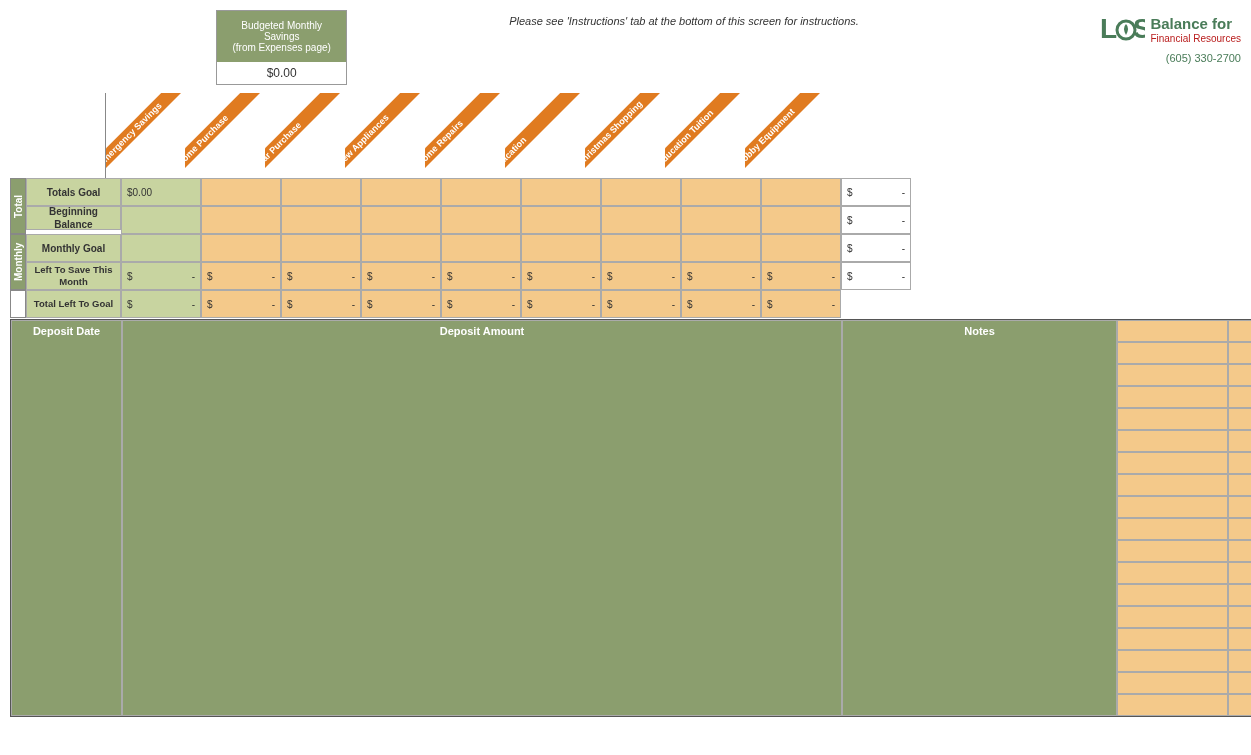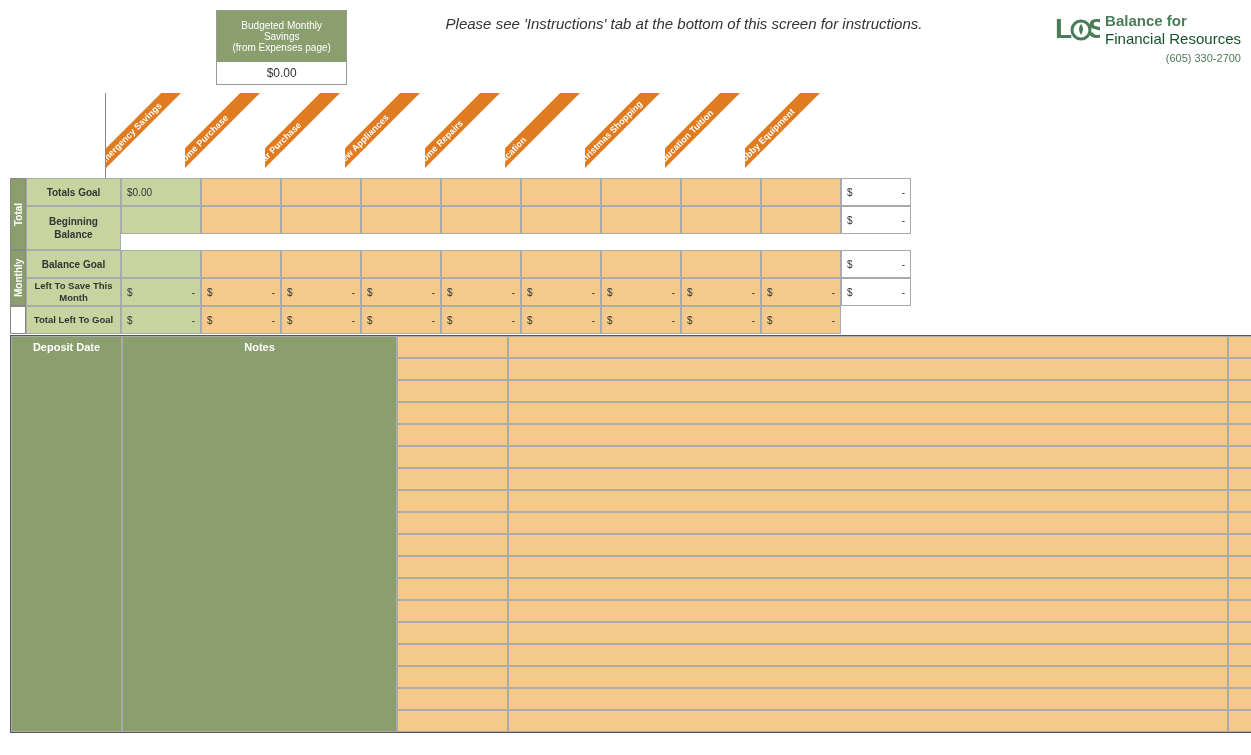--- a/index.html
+++ b/index.html
@@ -21,21 +21,21 @@
     
     .header-row {
       display: flex;
       align-items: flex-start;
       justify-content: space-between;
       margin-bottom: 8px;
     }
 
     .header-instruction {
       font-style: italic;
-      font-size: 15px;
+      font-size: 11px;
       color: #333;
       margin-top: 5px;
       flex: 1;
       text-align: right;
     }
 
     .logo-area {
       display: flex;
       flex-direction: column;
       align-items: flex-end;
@@ -59,22 +59,22 @@
     }
 
     .logo-title {
       font-size: 15px;
       font-weight: bold;
       color: #4a7c59;
       line-height: 1.2;
     }
 
     .logo-subtitle {
-      font-size: 15px;
-      color: #14532d;
+      font-size: 10px;
+      color: #b91c1c;
       line-height: 1.2;
     }
 
     .logo-phone {
       font-size: 11px;
       color: #4a7c59;
       margin-top: 2px;
     }
 
     
@@ -258,21 +258,21 @@
                     <div class="data-cell currency-cell" style="height:28px;"></div>
                     <div class="data-cell currency-cell" style="height:28px;"></div>
                     <div class="data-cell currency-cell" style="height:28px;"></div>
                     <div class="data-cell total-cell currency-cell" style="height:28px;">
                         <span>$</span>
                         <span>-</span>
                       </div>
                   </div>
 
                   <div style="display:flex;">
-                    <div class="label-cell" style="height:44px;">Beginning Balance</div>
+                    <div class="label-cell" style="height:24px;">Beginning Balance</div>
                     <div class="data-cell first-col currency-cell" style="height:28px;"></div>
                     <div class="data-cell currency-cell" style="height:28px;"></div>
                     <div class="data-cell currency-cell" style="height:28px;"></div>
                     <div class="data-cell currency-cell" style="height:28px;"></div>
                     <div class="data-cell currency-cell" style="height:28px;"></div>
                     <div class="data-cell currency-cell" style="height:28px;"></div>
                     <div class="data-cell currency-cell" style="height:28px;"></div>
                     <div class="data-cell currency-cell" style="height:28px;"></div>
                     <div class="data-cell currency-cell" style="height:28px;"></div>
                     <div class="data-cell total-cell currency-cell" style="height:28px;">
@@ -281,21 +281,21 @@
                       </div>
                   </div>
                 </div>
               </div>
 
               <div style="display:flex;">
                 <div style="writing-mode:vertical-rl; transform:rotate(180deg); background:#8b9e6e; color:#fff; font-weight:bold; font-size:10px; text-align:center; padding:3px 2px; border:1px solid #888; display:flex; align-items:center; justify-content:center; width:16px;">Monthly</div>
                 <div style="display:flex; flex-direction:column;">
 
                   <div style="display:flex;">
-                    <div class="label-cell" style="height:28px;">Balance Goal</div>
+                    <div class="label-cell" style="height:28px;">Monthly Goal</div>
                     <div class="data-cell first-col currency-cell" style="height:28px;"></div>
                     <div class="data-cell currency-cell" style="height:28px;"></div>
                     <div class="data-cell currency-cell" style="height:28px;"></div>
                     <div class="data-cell currency-cell" style="height:28px;"></div>
                     <div class="data-cell currency-cell" style="height:28px;"></div>
                     <div class="data-cell currency-cell" style="height:28px;"></div>
                     <div class="data-cell currency-cell" style="height:28px;"></div>
                     <div class="data-cell currency-cell" style="height:28px;"></div>
                     <div class="data-cell currency-cell" style="height:28px;"></div>
                     <div class="data-cell total-cell currency-cell" style="height:28px;">
@@ -395,20 +395,21 @@
             </div>
           </div>
         </div>
       </div>
 
       <div style="display:flex; border:1px solid #555; margin-top:1px; width: fit-content;">
 
         <div style="display:flex; flex-direction:row;">
           <div style="display:flex; background:#8b9e6e;">
             <div style="width:111px; min-width:111px; background:#8b9e6e; color:#fff; font-weight:bold; font-size:11px; border:1px solid #aaa; padding:4px 5px; text-align:center;">Deposit Date</div>
+            <div style="width:720px; background:#8b9e6e; color:#fff; font-weight:bold; font-size:11px; border:1px solid #aaa; padding:4px 5px; text-align:center;">Deposit Amount</div>
             <div style="width:275px; min-width:275px; background:#8b9e6e; color:#fff; font-weight:bold; font-size:11px; border:1px solid #aaa; padding:4px 5px; text-align:center;">Notes</div>
           </div>
 
           <div id="deposit-rows-container">
           <div style="display: flex;">
                 <div style="width: 111px; min-width: 111px; height: 22px; background: rgb(244, 201, 138); border: 1px solid rgb(170, 170, 170);"></div>
                 <div style="width: 720px; height: 22px; background: rgb(244, 201, 138); border: 1px solid rgb(170, 170, 170);"></div>
                 <div style="width: 275px; min-width: 275px; height: 22px; background: rgb(244, 201, 138); border: 1px solid rgb(170, 170, 170);"></div>
               </div>
               <div style="display: flex;">

